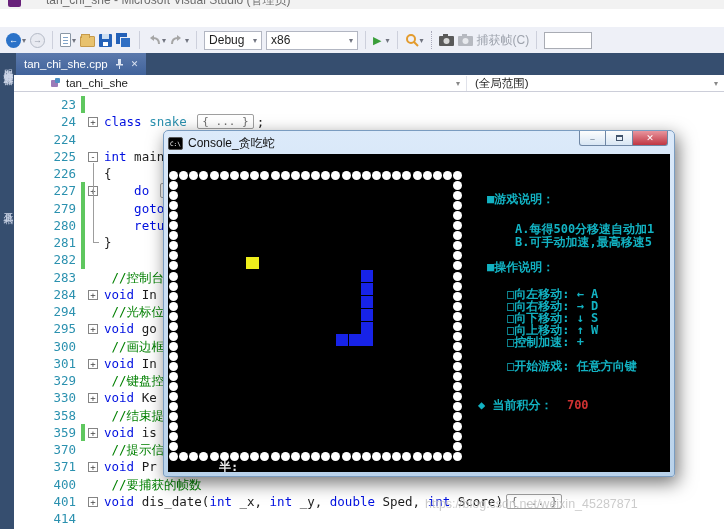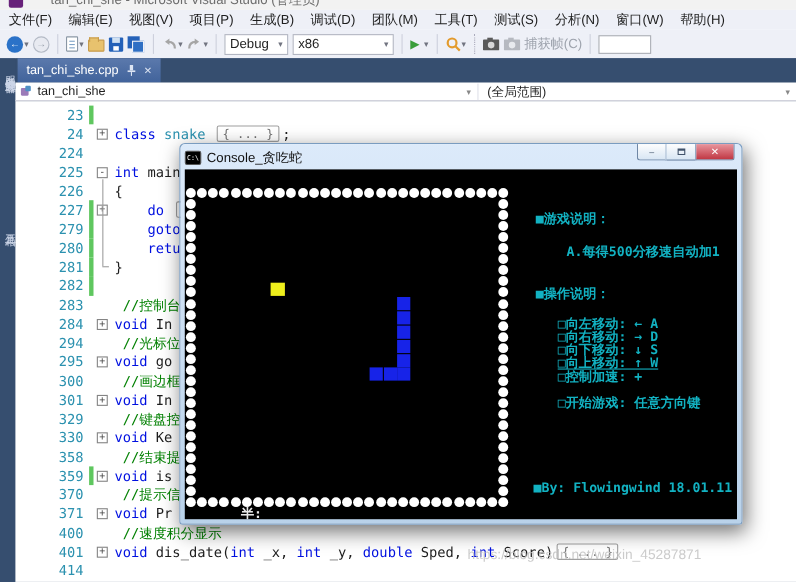--- a/index.html
+++ b/index.html
@@ -47,21 +47,21 @@
   
   .shell { position:absolute; left:0; top:53px; width:724px; height:476px; background:#364e6f; }
   .side-strip { position:absolute; left:0; top:53px; width:14px; height:476px; background:#364e6f; }
   .vtab { position:absolute; left:1px; writing-mode:vertical-lr; color:#cdd6e8; font-size:10px; letter-spacing:1px; cursor:default; }
   .tabstrip { position:absolute; left:14px; top:53px; width:710px; height:22px; background:#364e6f; }
   .tab-active { position:absolute; left:2px; top:0; height:22px; padding:0 8px; display:flex; align-items:center; gap:7px;
                 background:linear-gradient(#5b79ac,#41639b); color:#fff; font-size:11.5px; }
   .tab-x { font-size:9px; color:#dce4f2; }
   .breadcrumb { position:absolute; left:14px; top:75px; width:710px; height:17px; background:#fff; border-bottom:1px solid #ccced9;
                 display:flex; align-items:center; font-size:11.5px; }
-  .bc-left { display:flex; align-items:center; gap:5px; width:420px; padding-left:5px; }
+  .bc-left { display:flex; align-items:center; gap:5px; width:420px; padding-left:5px;margin-left:32px; }
   .bc-sym { width:10px; height:10px; position:relative; }
   .bc-sym:before { content:""; position:absolute; left:0; top:2px; width:7px; height:7px; background:#9b7bb8; border-radius:1px; }
   .bc-sym:after { content:""; position:absolute; left:4px; top:0; width:5px; height:5px; background:#4f90c4; border-radius:1px; }
   .bc-caret { margin-left:auto; color:#888; font-size:8px; padding-right:6px; }
   .bc-right { flex:1; display:flex; align-items:center; border-left:1px solid #e0e2ea; padding-left:8px; }
 
   
   .editor { position:absolute; left:14px; top:92px; width:710px; height:437px; background:#fff; overflow:hidden; }
   .code-row { position:absolute; left:0; width:710px; height:17.25px;
               font-family:"DejaVu Sans Mono", monospace; font-size:12.5px; line-height:17.25px; }
@@ -101,34 +101,20 @@
 </head>
 <body>
 
 <div id="app">
 
   <div class="vs-titlebar">
     <span class="vslogo"></span>
     <span class="ttl">tan_chi_she - Microsoft Visual Studio (管理员)</span>
   </div>
 
-  <div class="menubar">
-      <span class="menu-item">文件(F)</span>
-      <span class="menu-item">编辑(E)</span>
-      <span class="menu-item">视图(V)</span>
-      <span class="menu-item">项目(P)</span>
-      <span class="menu-item">生成(B)</span>
-      <span class="menu-item">调试(D)</span>
-      <span class="menu-item">团队(M)</span>
-      <span class="menu-item">工具(T)</span>
-      <span class="menu-item">测试(S)</span>
-      <span class="menu-item">分析(N)</span>
-      <span class="menu-item">窗口(W)</span>
-      <span class="menu-item">帮助(H)</span>
-    </div>
 
   <div class="toolbar">
     <span class="tbtn">
         <span class="circ back">←</span>
         <span class="caret">▾</span>
       </span>
     <span class="tbtn">
         <span class="circ fwd">→</span>
       </span>
     <span class="tsep"></span>
@@ -335,21 +321,21 @@
           <span class="ln">370</span>
           <span class="ct"><span class="tk-p"> </span><span class="tk-c">//提示信</span></span>
         </div>
         <div class="code-row" style="top: 366.25px;">
           <span class="ln">371</span>
           <span class="fold">+</span>
           <span class="ct"><span class="tk-kw">void </span><span class="tk-p">Pr</span></span>
         </div>
         <div class="code-row" style="top: 383.5px;">
           <span class="ln">400</span>
-          <span class="ct"><span class="tk-p"> </span><span class="tk-c">//速度积分显示</span></span>
+          <span class="ct"><span class="tk-p"> </span><span class="tk-c">//要捕获的帧数</span></span>
         </div>
         <div class="code-row" style="top: 400.75px;">
           <span class="ln">401</span>
           <span class="fold">+</span>
           <span class="ct"><span class="tk-kw">void </span><span class="tk-p">dis_date(</span><span class="tk-kw">int</span><span class="tk-p"> _x, </span><span class="tk-kw">int</span><span class="tk-p"> _y, </span><span class="tk-kw">double</span><span class="tk-p"> Sped, </span><span class="tk-kw">int</span><span class="tk-p"> Score)</span><span class="code-box">{ ... }</span></span>
         </div>
         <div class="code-row" style="top: 418px;">
           <span class="ln">414</span>
           <span class="ct"></span>
         </div>
@@ -488,25 +474,26 @@
         <div class="snake-cell" style="left: 193px; top: 129px; background: rgb(23, 35, 232);"></div>
         <div class="snake-cell" style="left: 193px; top: 142px; background: rgb(23, 35, 232);"></div>
         <div class="snake-cell" style="left: 193px; top: 155px; background: rgb(23, 35, 232);"></div>
         <div class="snake-cell" style="left: 193px; top: 168px; background: rgb(23, 35, 232);"></div>
         <div class="snake-cell" style="left: 193px; top: 180px; background: rgb(23, 35, 232);"></div>
         <div class="snake-cell" style="left: 181px; top: 180px; background: rgb(23, 35, 232);"></div>
         <div class="snake-cell" style="left: 168px; top: 180px; background: rgb(23, 35, 232);"></div>
         <div class="con-text" style="left: 51px; top: 305px; color: rgb(232, 232, 232);">半:</div>
         <div class="con-text" style="left: 319px; top: 37px; color: rgb(18, 178, 194);">■游戏说明：</div>
         <div class="con-text" style="left: 347px; top: 67px; color: rgb(18, 178, 194); text-align: center;">A.每得500分移速自动加1</div>
+        <div class="con-text" style="left: 347px; top: 80px; color: rgb(18, 178, 194);">B.可手动加速,最高移速5</div>
         <div class="con-text" style="left: 319px; top: 105px; color: rgb(18, 178, 194);">■操作说明：</div>
         <div class="con-text" style="left: 339px; top: 132px; color: rgb(18, 178, 194);">□向左移动: ← A</div>
         <div class="con-text" style="left: 339px; top: 144px; color: rgb(18, 178, 194);">□向右移动: → D</div>
         <div class="con-text" style="left: 339px; top: 156px; color: rgb(18, 178, 194);">□向下移动: ↓ S</div>
-        <div class="con-text" style="left: 339px; top: 168px; color: rgb(18, 178, 194); text-decoration: underline;">□向上移动: ↑ W</div>
+        <div class="con-text" style="left: 339px; top: 168px; color: rgb(18, 178, 194);">□向上移动: ↑ W</div>
         <div class="con-text" style="left: 339px; top: 180px; color: rgb(18, 178, 194);">□控制加速: +</div>
         <div class="con-text" style="left: 339px; top: 204px; color: rgb(18, 178, 194);">□开始游戏: 任意方向键</div>
-        <div class="con-text" style="left: 317px; top: 282px; color: rgb(18, 178, 194);">■By: Flowingwind 18.01.11</div>
+        <div class="con-text" style="left: 310px; top: 243px; color: rgb(18, 178, 194);">◆ 当前积分：<span style="color: rgb(208, 50, 50);">  700</span></div>
       </div>
   </div>
 
   <div class="watermark">https://blog.csdn.net/weixin_45287871</div>
 </div>
 
 </body></html>

